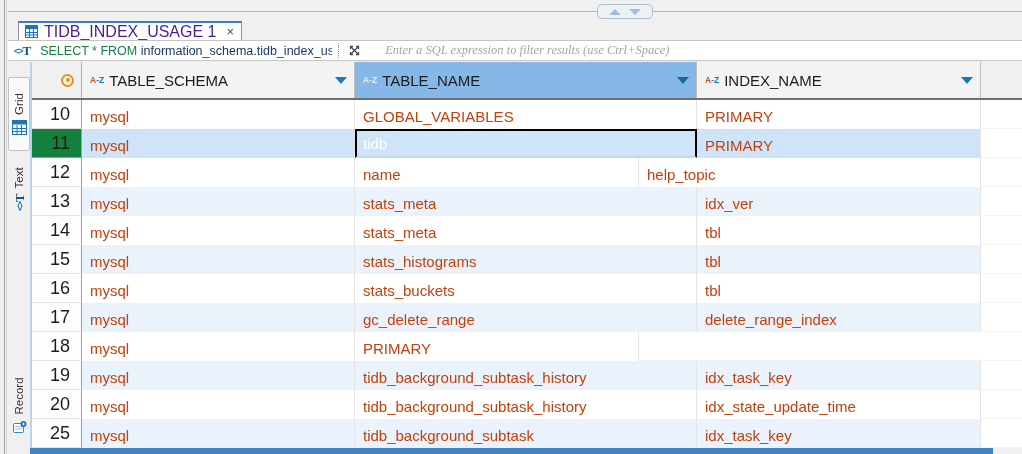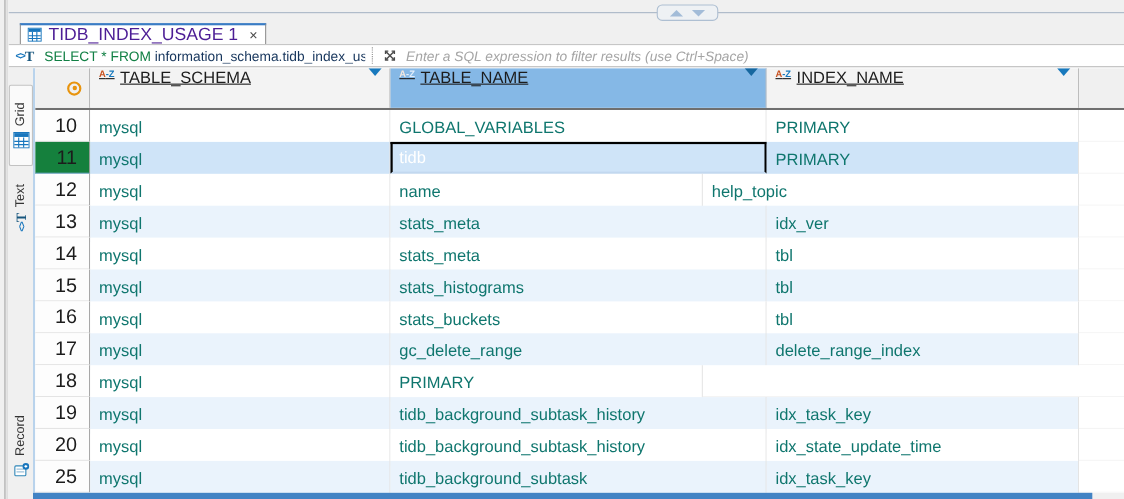--- a/index.html
+++ b/index.html
@@ -25,51 +25,51 @@
   
   .filter-bar { position:absolute; left:8px; right:0; top:40px; height:21px; background:#ffffff; border-top:1px solid #c6c6c6; border-bottom:1px solid #c6c6c6; display:flex; align-items:center; }
   .sqlT { display:flex; align-items:flex-end; margin-left:6px; cursor:pointer; }
   .sqlT .angles { color:#1876bd; font-size:9px; font-weight:bold; letter-spacing:-1px; line-height:1; padding-bottom:1px;}
   .sqlT .tee { color:#16557d; font-family:"Liberation Serif", serif; font-size:13px; font-weight:bold; line-height:1; }
   .sql-text { margin-left:9px; font-size:12.5px; white-space:nowrap; overflow:hidden; max-width:292px; cursor:text; }
   .kw { color:#128045; }
   .ident { color:#16355c; }
   .vsep { width:1px; height:15px; border-left:1px dotted #8f8f8f; margin:0 5px 0 6px; }
   .expand-icon { margin:0 4px; cursor:pointer; display:flex; align-items:center; }
-  .filter-input { flex:1; height:17px; border:none; outline:none; background:transparent; font-family:Liberation Sans, sans-serif; font-size:12.5px; color:#3b82f6; padding:0 4px; }
+  .filter-input { flex:1; height:17px; border:none; outline:none; background:transparent; font-family:Liberation Serif, serif; font-size:12.5px; color:#3b82f6; padding:0 4px;margin-left:16px; }
   .filter-input::placeholder { color:#a5a5a5; font-style:italic; }
 
   
   .side-tabs { position:absolute; left:8px; top:62px; width:22px; bottom:0; background:#f0f0f0; }
   .vtab { position:absolute; left:0; height:22px; transform-origin:top left; transform:rotate(-90deg); display:flex; align-items:center; justify-content:center; gap:5px; cursor:pointer; }
   .vtab .vlabel { font-size:11.5px; color:#333; white-space:nowrap; }
   .vtab.selected { background:#fafafa; border:1px solid #c2c2c2; border-radius:2px; }
   .upright { transform:rotate(90deg); display:flex; }
 
   
   .grid { position:absolute; left:30px; top:62px; right:0; bottom:6px; background:#ffffff; border-left:2px solid #b9d3ec; overflow:hidden; }
   .hdr-row { display:flex; height:38px; border-bottom:2px solid #6f6f6f; }
   .corner { width:50px; background:#f0f0f0; border-right:1px solid #b3b3b3; display:flex; align-items:center; justify-content:flex-end; padding-right:7px; cursor:pointer; }
   .key-dot { width:13px; height:13px; border:2px solid #e8940e; border-radius:50%; position:relative; }
   .key-dot::after { content:''; position:absolute; left:2.5px; top:2.5px; width:4px; height:4px; background:#e8940e; border-radius:50%; }
-  .hcell { display:flex; align-items:flex-start; padding:0 7px 0 8px; background:#f3f3f3; border-right:1px solid #bdbdbd; font-size:15px; color:#1c1c1c; cursor:pointer;text-decoration:underline; }
+  .hcell { display:flex; align-items:center; padding:0 7px 0 8px; background:#f3f3f3; border-right:1px solid #bdbdbd; font-size:15px; color:#1c1c1c; cursor:pointer; }
   .hcell.selected { background:#85b8e6; }
   .hcell .az { font-size:8.5px; font-weight:bold; margin-right:5px; letter-spacing:0; white-space:nowrap; }
   .az .az-a { color:#c7511f; }
   .az .az-z { color:#1879bd; }
   .hcell.selected .az .az-a { color:#f3e8df; }
   .hcell.selected .az .az-z { color:#e2eefb; }
   .drop { margin-left:auto; width:0; height:0; border-left:6px solid transparent; border-right:6px solid transparent; border-top:7px solid #1879bd; cursor:pointer; }
   .hcell.selected .drop { border-top-color:#16679f; }
   .hdr-filler { flex:1; background:#f0f0f0; }
   .c0 { width:273px; } .c1 { width:342px; } .c2 { width:284px; }
 
   .row { display:flex; height:29px; }
   .rownum { width:50px; background:#fdfdfd; border-right:1px solid #9f9f9f; border-bottom:1px solid #e4e4e4; display:flex; align-items:center; justify-content:flex-end; padding-right:11px; font-size:18px; color:#1c1c1c; cursor:pointer; }
-  .cell { display:flex; align-items:center; padding:16px 8px; font-size:15px; color:#0f766e; background:#ffffff; border-right:1px solid #e4e4e4; border-bottom:1px solid #efefef; white-space:nowrap; overflow:hidden; cursor:pointer; }
+  .cell { display:flex; align-items:center; padding:16px 8px; font-size:15px; color:#c2410c; background:#ffffff; border-right:1px solid #e4e4e4; border-bottom:1px solid #efefef; white-space:nowrap; overflow:hidden; cursor:pointer; }
   .row.zebra .cell { background:#eaf3fc; border-bottom-color:#e2edf8; }
   .row.sel .cell { background:#cfe4f8; border-bottom-color:#c2d8ef; }
   .row.sel .rownum { background:#15803d; border-bottom-color:#76a6d3; }
   .cell.focus { background:#6aa2d8; color:#ffffff; border:2px solid #000000; padding:0 6px; }
   .row-filler { flex:1; background:#ffffff; border-bottom:1px solid #f4f4f4; }
 
   
   .bottom-bar { position:absolute; left:30px; right:29px; bottom:0; height:6px; background:#4283c4; }
 </style>
 </head>

